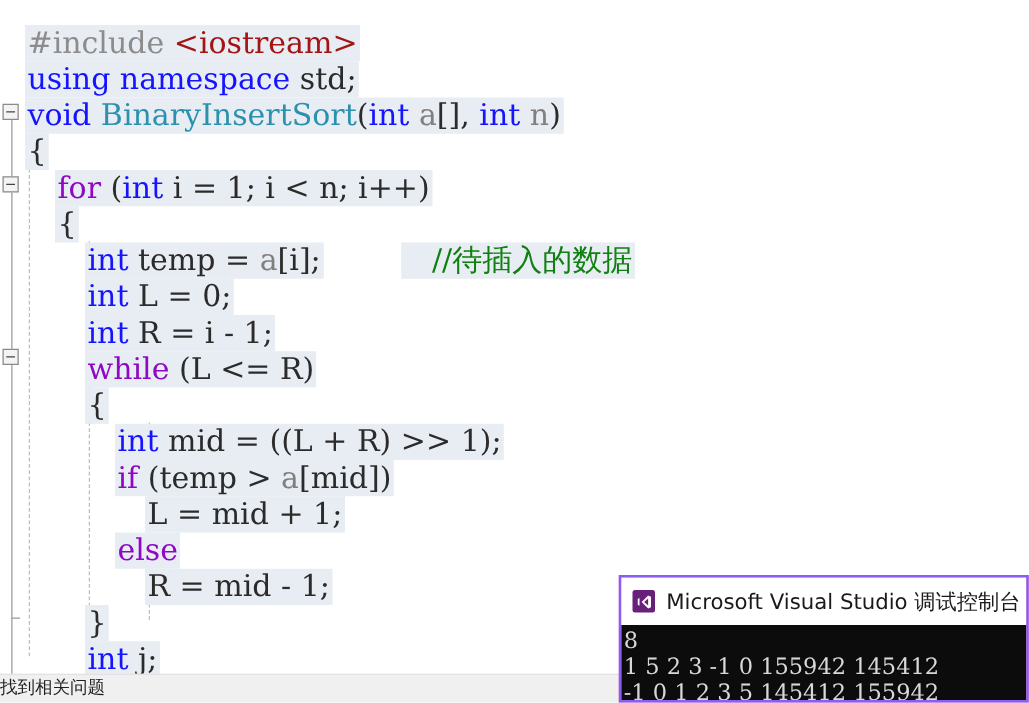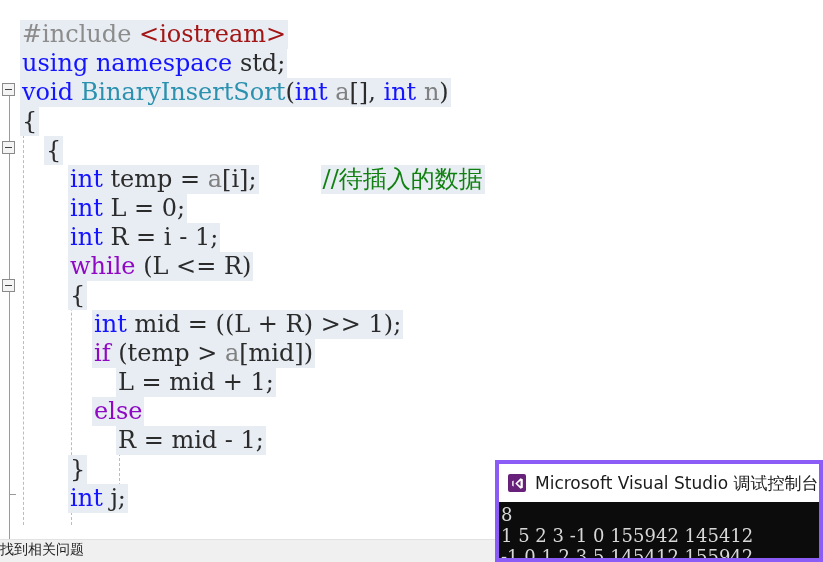--- a/index.html
+++ b/index.html
@@ -29,21 +29,21 @@
     letter-spacing:0px;
   }
   
   .tk-pre{color:#8c8c8c;}            
   .tk-str{color:#a31515;}            
   .tk-kw{color:#1414ff;}             
   .tk-ctl{color:#8f08c4;}            
   .tk-id{color:#2b2b2b;}             
   .tk-type{color:#2b91af;margin-top:41px;}           
   .tk-var{color:#808080;}            
-  .tk-cmt{color:#108010;}            
+  .tk-cmt{color:#108010;margin-left:23px;}            
   .tk-punc{color:#2b2b2b;}
 
   
   .gutter{position:absolute;left:0;top:20px;width:20px;height:520px;}
   .fold-line{position:absolute;left:9px;width:1px;background:#9a9a9a;}
   .fold-box{
     position:absolute;left:2px;width:13px;height:13px;
     border:1px solid #8a8a8a;background:#f4f4f4;box-sizing:border-box;
   }
   .fold-box:after{
@@ -61,21 +61,21 @@
   }
   .statusbar .txt{
     position:absolute;left:0px;top:1px;
     font-family:"DejaVu Sans","Liberation Sans",sans-serif;
     font-size:14px;color:#1f1f1f;white-space:nowrap;
   }
 
   
   .console{
     position:absolute;left:495px;top:460px;width:328px;height:102px;
-    border:4px solid #8b5cf6;box-sizing:border-box;background:#fca5a5;
+    border:2px solid #8b5cf6;box-sizing:border-box;background:#fca5a5;
     overflow:hidden;
   }
   .console-title{
     height:38px;background:#ffffff;display:flex;align-items:center;padding-left:9px;
     box-sizing:border-box;
   }
   .vs-icon{
     width:18px;height:18px;background:#68217a;border-radius:2px;
     display:flex;align-items:center;justify-content:center;margin-right:9px;flex:0 0 auto;
   }
@@ -120,20 +120,21 @@
 
     <div class="iguide" style="left:23px;top:135px;height:390px;"></div>
     <div class="iguide" style="left:71px;top:193px;height:332px;"></div>
     <div class="iguide" style="left:119px;top:338px;height:158px;"></div>
 
     <div class="code-area" id="code-area">
         <div class="line"><span class="code" style="display: inline-block; width: 20px;"></span><span class="sel code"><span class="tk-pre">#include </span><span class="tk-str">&lt;iostream&gt;</span></span></div>
         <div class="line"><span class="code" style="display: inline-block; width: 20px;"></span><span class="sel code"><span class="tk-kw">using namespace </span><span class="tk-id">std;</span></span></div>
         <div class="line"><span class="code" style="display: inline-block; width: 20px;"></span><span class="sel code"><span class="tk-kw">void </span><span class="tk-type">BinaryInsertSort</span><span class="tk-punc">(</span><span class="tk-kw">int </span><span class="tk-var">a</span><span class="tk-punc">[], </span><span class="tk-kw">int </span><span class="tk-var">n</span><span class="tk-punc">)</span></span></div>
         <div class="line"><span class="code" style="display: inline-block; width: 20px;"></span><span class="sel code"><span class="tk-punc">{</span></span></div>
+        <div class="line"><span class="code" style="display: inline-block; width: 44px;"></span><span class="sel code"><span class="tk-ctl">for </span><span class="tk-punc">(</span><span class="tk-kw">int </span><span class="tk-id">i = 1; i </span><span class="tk-punc">&lt;</span><span class="tk-id"> n; i++)</span></span></div>
         <div class="line"><span class="code" style="display: inline-block; width: 44px;"></span><span class="sel code"><span class="tk-punc">{</span></span></div>
         <div class="line"><span class="code" style="display: inline-block; width: 68px;"></span><span class="sel code"><span class="tk-kw">int </span><span class="tk-id">temp = </span><span class="tk-var">a</span><span class="tk-id">[i];</span></span><span class="code" style="display: inline-block; width: 62px;"></span><span class="sel code"><span class="tk-cmt">//待插入的数据</span></span></div>
         <div class="line"><span class="code" style="display: inline-block; width: 68px;"></span><span class="sel code"><span class="tk-kw">int </span><span class="tk-id">L = 0;</span></span></div>
         <div class="line"><span class="code" style="display: inline-block; width: 68px;"></span><span class="sel code"><span class="tk-kw">int </span><span class="tk-id">R = i - 1;</span></span></div>
         <div class="line"><span class="code" style="display: inline-block; width: 68px;"></span><span class="sel code"><span class="tk-ctl">while </span><span class="tk-id">(L &lt;= R)</span></span></div>
         <div class="line"><span class="code" style="display: inline-block; width: 68px;"></span><span class="sel code"><span class="tk-punc">{</span></span></div>
         <div class="line"><span class="code" style="display: inline-block; width: 92px;"></span><span class="sel code"><span class="tk-kw">int </span><span class="tk-id">mid = ((L + R) &gt;&gt; 1);</span></span></div>
         <div class="line"><span class="code" style="display: inline-block; width: 92px;"></span><span class="sel code"><span class="tk-ctl">if </span><span class="tk-id">(temp &gt; </span><span class="tk-var">a</span><span class="tk-id">[mid])</span></span></div>
         <div class="line"><span class="code" style="display: inline-block; width: 116px;"></span><span class="sel code"><span class="tk-id">L = mid + 1;</span></span></div>
         <div class="line"><span class="code" style="display: inline-block; width: 92px;"></span><span class="sel code"><span class="tk-ctl">else</span></span></div>

